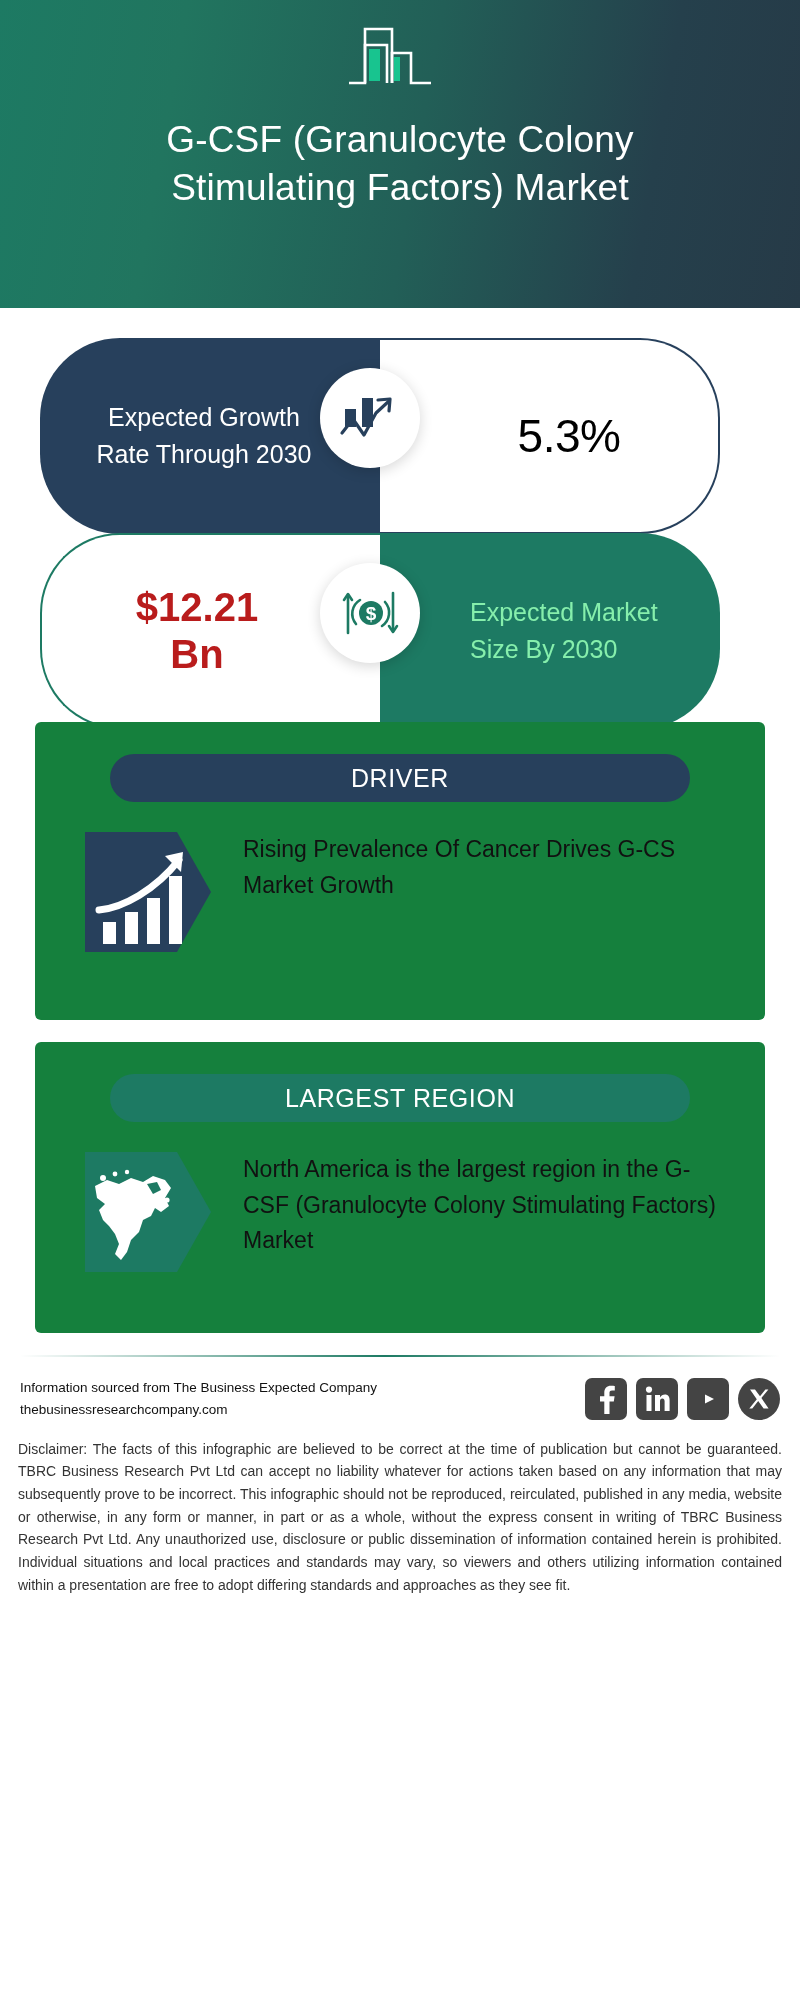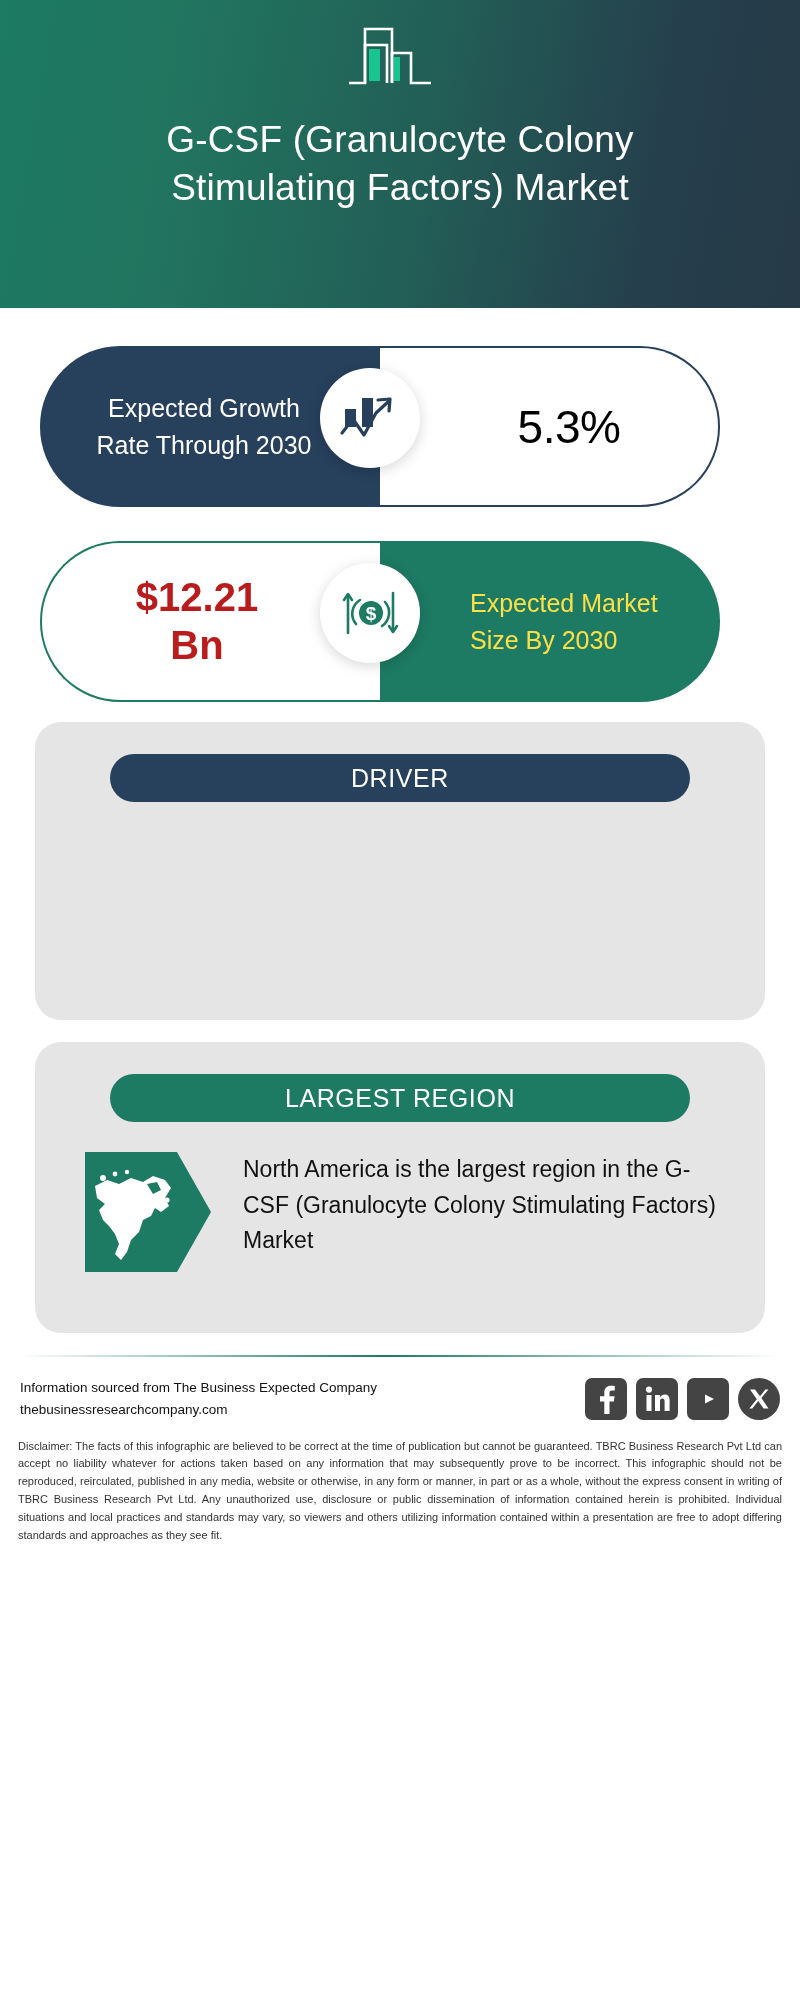--- a/index.html
+++ b/index.html
@@ -56,21 +56,21 @@
     font-weight: 400;
     letter-spacing: .2px;
   }
 
   
   .stats { position: relative; padding: 18px 0 6px; }
 
   .stat-row { position: relative; width: 800px; height: 175px; margin-bottom: 20px; }
 
   .stat-left, .stat-right {
-    position: absolute; top: 20px; height: 161px;
+    position: absolute; top: 12px; height: 196px;
   }
 
   
   .growth .stat-left {
     left: 40px; width: 340px;
     background: #27405c;
     border-radius: 80px 0 0 80px;
     display: flex; align-items: center; justify-content: center;
   }
   .growth .stat-left .label {
@@ -103,40 +103,40 @@
     color: #b91c1c; font-size: 40px; font-weight: 700; line-height: 1.18;
     text-align: center; width: 180px; margin-right: 28px;
   }
   .size .stat-right {
     left: 380px; width: 340px;
     background: #1d7a63;
     border-radius: 0 80px 80px 0;
     display: flex; align-items: center; justify-content: center;
   }
   .size .stat-right .label {
-    color: #fde047; font-size: 25px; line-height: 1.48; text-align: left;
+    color: #86efac; font-size: 25px; line-height: 1.48; text-align: left;
     width: 200px; margin-left: 40px;
   }
 
   .badge {
     position: absolute; left: 320px; top: 42px;
     width: 100px; height: 100px; border-radius: 50%;
     background: #ffffff;
     box-shadow: 0 3px 14px rgba(0,0,0,.16);
     display: flex; align-items: center; justify-content: center;
     z-index: 5;
   }
 
   
   .panel {
     position: relative;
     margin: 0 auto 22px;
     width: 730px;
-    background: #e5e5e5;
-    border-radius: 26px;
+    background: #15803d;
+    border-radius: 6px;
     padding: 32px 0 28px;
   }
   .panel-pill {
     width: 580px; height: 48px; margin: 0 auto;
     border-radius: 26px;
     display: flex; align-items: center; justify-content: center;
     color: #ffffff; font-size: 25px; letter-spacing: .6px;
   }
   .pill-dark { background: #27405c; }
   .pill-green { background: #1d7a63; }
@@ -168,21 +168,21 @@
   .social { display: flex; gap: 9px; align-items: center; }
   .soc {
     width: 42px; height: 42px; border-radius: 7px;
     background: #444444;
     display: flex; align-items: center; justify-content: center;
   }
   .soc.round { border-radius: 50%; }
 
   .disclaimer {
     padding: 16px 18px 0;
-    font-size: 11px; line-height: 1.62; color: #333333; text-align: justify;
+    font-size: 14px; line-height: 1.62; color: #333333; text-align: justify;
   }
 </style>
 </head>
 <body>
 
 <div class="page">
 
   <div class="header">
 
     <div class="logo-wrap">
@@ -238,20 +238,34 @@
           <path d="M55 10 V48" fill="none" stroke="#1d7a63" stroke-width="2.6" stroke-linecap="round"></path>
           <path d="M51 43 L55 49 L59 43" fill="none" stroke="#1d7a63" stroke-width="2.6" stroke-linecap="round" stroke-linejoin="round"></path>
         </svg>
       </div>
     </div>
   </div>
 
   <div class="panel panel-driver">
     <div class="panel-pill pill-dark">
       <span>DRIVER</span>
+    </div>
+    <div class="panel-body">
+      <div class="hex-icon">
+        <svg width="140" height="128" viewBox="0 0 140 128">
+          <path d="M4 4 H96 L130 64 L96 124 H4 Z" fill="#27405c"></path>
+          <rect x="22" y="94" width="13" height="22" fill="#ffffff"></rect>
+          <rect x="44" y="84" width="13" height="32" fill="#ffffff"></rect>
+          <rect x="66" y="70" width="13" height="46" fill="#ffffff"></rect>
+          <rect x="88" y="48" width="13" height="68" fill="#ffffff"></rect>
+          <path d="M18 82 C42 80 74 62 98 32" fill="none" stroke="#ffffff" stroke-width="7" stroke-linecap="round"></path>
+          <path d="M84 28 L102 24 L100 44 Z" fill="#ffffff"></path>
+        </svg>
+      </div>
+      <div class="panel-text">Rising Prevalence Of Cancer Drives G-CS Market Growth</div>
     </div>
   </div>
 
   <div class="panel panel-region">
     <div class="panel-pill pill-green">
       <span>LARGEST REGION</span>
     </div>
     <div class="panel-body">
       <div class="hex-icon">
         <svg width="140" height="128" viewBox="0 0 140 128">

